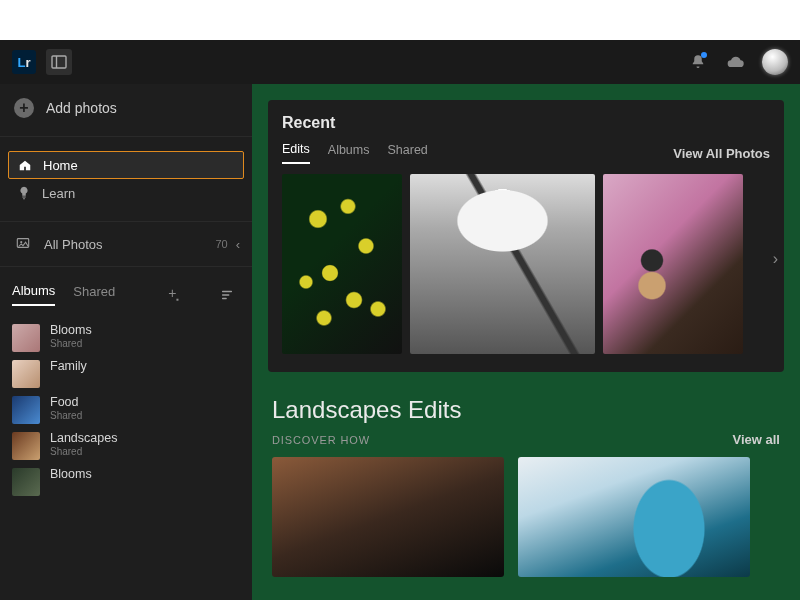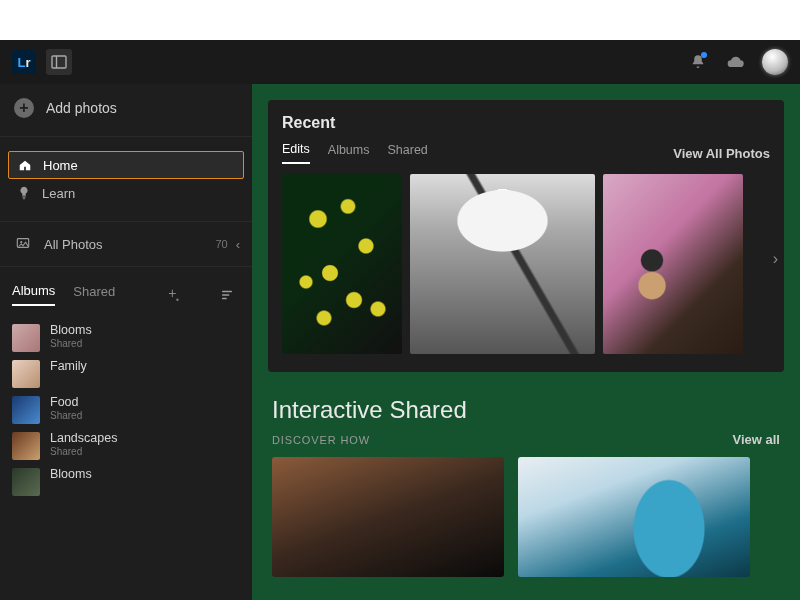--- a/index.html
+++ b/index.html
@@ -234,21 +234,21 @@
           <div class="ph ph1"></div>
           <div class="ph ph2"></div>
           <div class="ph ph3"></div>
         </div>
         <div class="nextarrow">
           <span>›</span>
         </div>
       </div>
 
       <div class="interactive">
-        <h2>Interactive Shared</h2>
+        <h2>Landscapes Edits</h2>
         <div class="introw">
           <div class="discover-how">DISCOVER HOW</div>
           <div class="viewall" style="margin-left:auto;">View all</div>
         </div>
         <div class="intstrip">
           <div class="intcard c1"></div>
           <div class="intcard c2"></div>
         </div>
       </div>
     </div>

